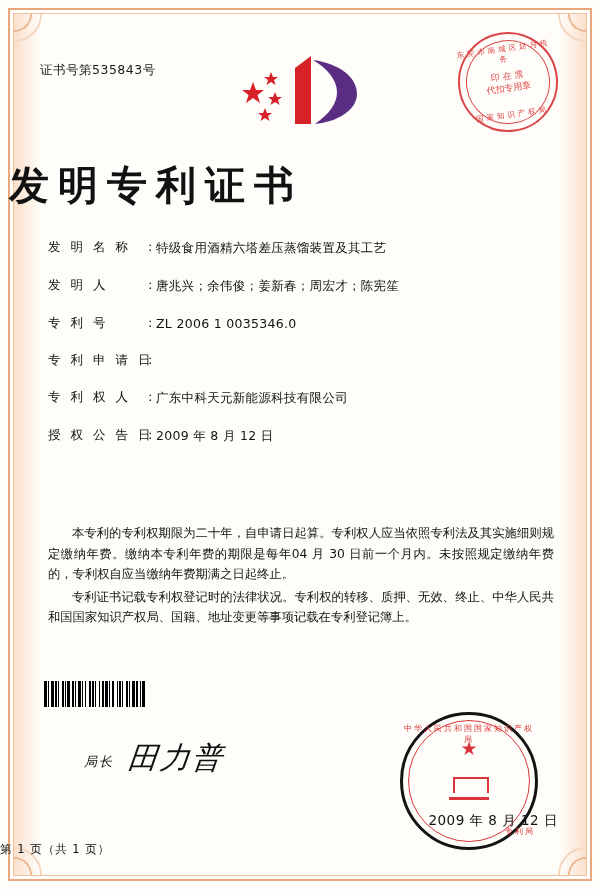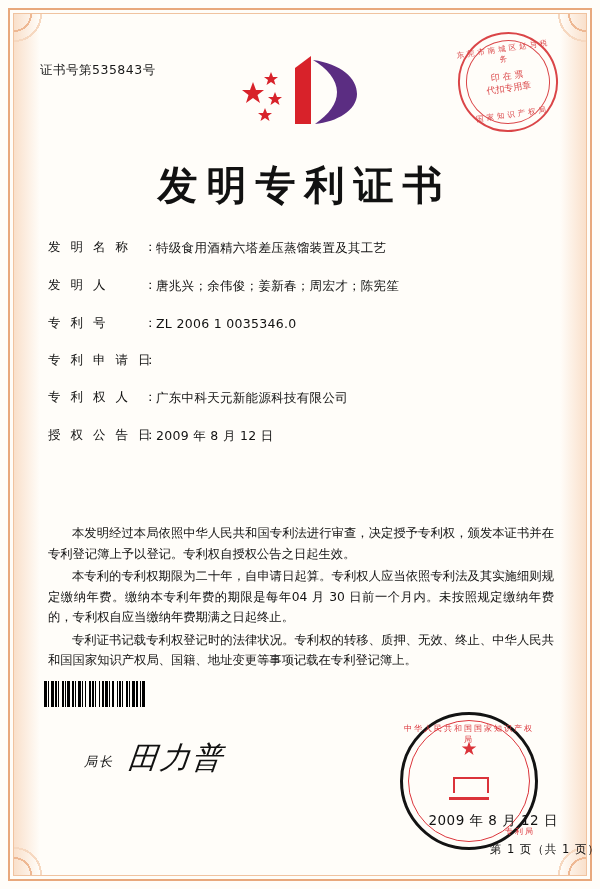--- a/index.html
+++ b/index.html
@@ -105,21 +105,20 @@
     top: 52px;
     transform: translateX(-50%);
     width: 150px;
     height: 80px;
   }
 
   .main-title {
     position: absolute;
     left: 0; right: 0;
     top: 158px;
-    text-align: center;
     font-size: 40px;
     letter-spacing: 9px;
     font-weight: bold;
     color: #111;
     font-family: "DejaVu Sans", sans-serif;
     text-indent: 9px;
   }
 
   
   .fields {
@@ -273,21 +272,21 @@
     font-size: 13.5px;
     color: #111;
     font-family: "DejaVu Sans", sans-serif;
     letter-spacing: .5px;
   }
 
   .page-footer {
     position: absolute;
     left: 0; right: 0;
     bottom: 32px;
-    text-align: right;
+    text-align: left;
     font-size: 11.5px;
     color: #111;
     font-family: "DejaVu Sans", sans-serif;
     letter-spacing: 1px;
   }
 </style>
 </head>
 <body>
 
 <div class="page">
@@ -363,21 +362,20 @@
 
     <div class="field-row">
       <div class="field-label">授 权 公 告 日</div>
       <div class="field-colon">：</div>
       <div class="field-value">2009 年 8 月 12 日</div>
     </div>
 
   </div>
 
   <div class="body-text">
-    <p>本发明经过本局依照中华人民共和国专利法进行审查，决定授予专利权，颁发本证书并在专利登记簿上予以登记。专利权自授权公告之日起生效。</p>
     <p>本专利的专利权期限为二十年，自申请日起算。专利权人应当依照专利法及其实施细则规定缴纳年费。缴纳本专利年费的期限是每年04 月 30 日前一个月内。未按照规定缴纳年费的，专利权自应当缴纳年费期满之日起终止。</p>
     <p>专利证书记载专利权登记时的法律状况。专利权的转移、质押、无效、终止、中华人民共和国国家知识产权局、国籍、地址变更等事项记载在专利登记簿上。</p>
   </div>
 
   <div class="barcode" id="barcode">
       <i style="width:3px"></i>
       <i style="width:1px;background:transparent"></i>
       <i style="width:1px"></i>
       <i style="width:2px;background:transparent"></i>
       <i style="width:3px"></i>

